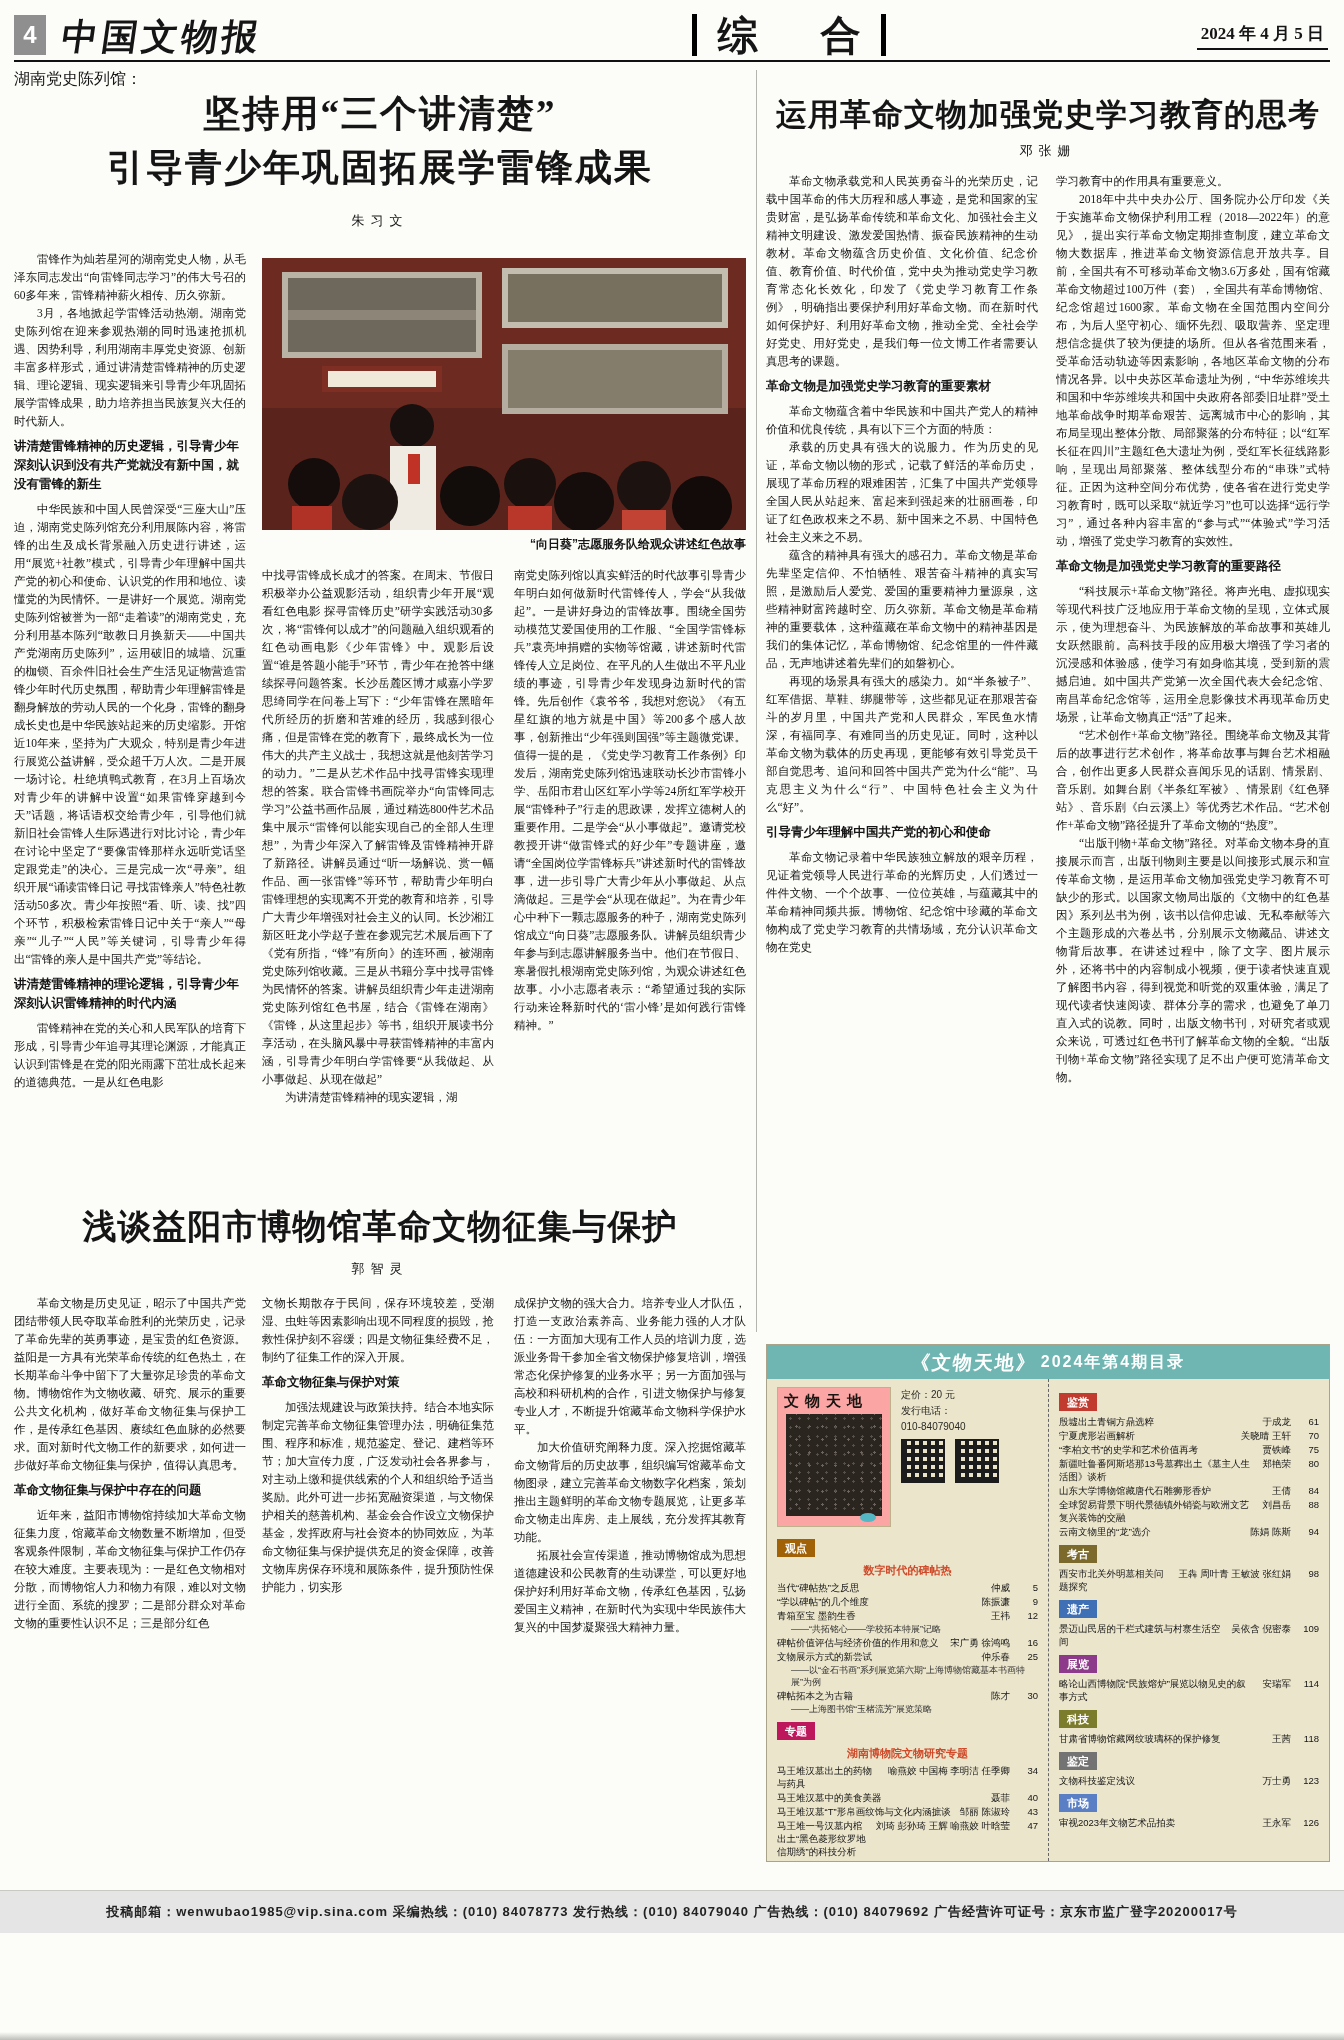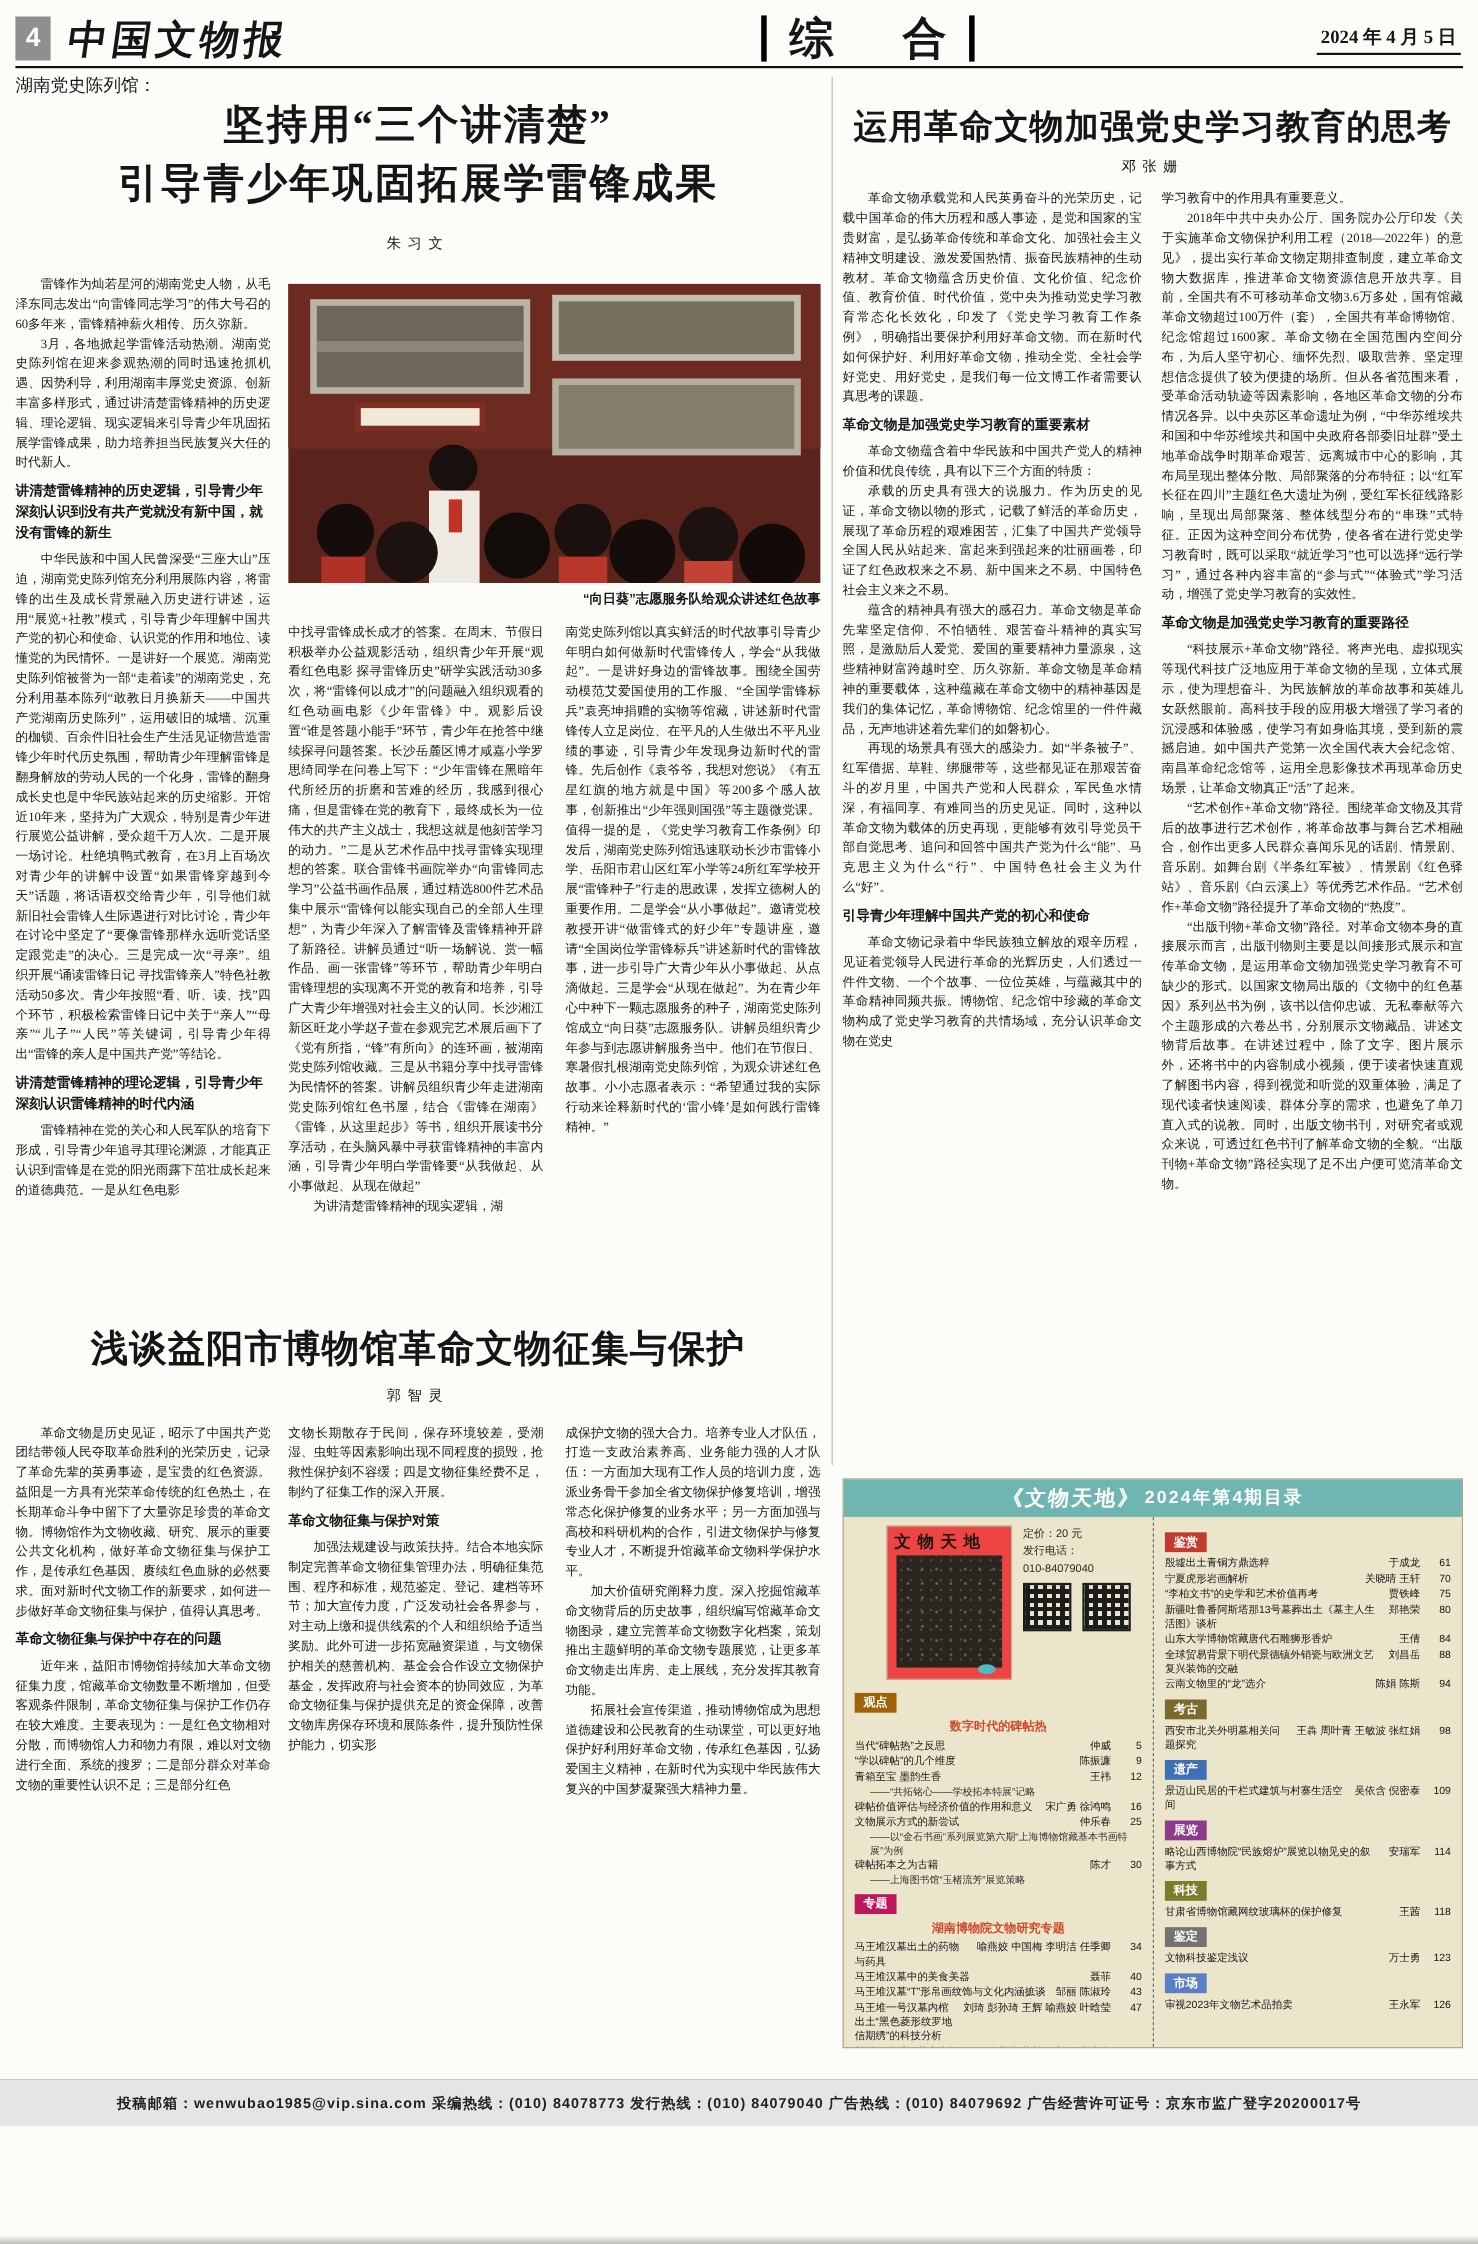--- a/index.html
+++ b/index.html
@@ -34,21 +34,21 @@
   
   .box{position:absolute;left:766px;top:1344px;width:564px;height:518px;background:#eae5cb;
        border:1px solid #a9a389;box-sizing:border-box;}
   .boxhdr{height:34px;background:#6fb5b1;color:#fff;display:flex;align-items:center;justify-content:center;
           font:bold 16px/34px "Liberation Sans",sans-serif;letter-spacing:2px;}
   .boxhdr .brand{font:bold 19px/34px "DejaVu Serif",serif;transform:skewX(-6deg);margin-right:4px;}
   .boxbody{position:absolute;left:0;top:34px;right:0;bottom:0;display:flex;}
   .bcol{width:50%;box-sizing:border-box;padding:8px 10px 6px;overflow:hidden;}
   .bcol.right{border-left:1px dashed #666;}
   .covrow{display:flex;gap:10px;margin-bottom:6px;}
-  .cover{width:112px;height:138px;background:#ef4444;border:1px solid #bdb28c;position:relative;flex:none;margin-left:29px;}
+  .cover{width:112px;height:138px;background:#fca5a5;border:1px solid #bdb28c;position:relative;flex:none;}
   .cover .mast{position:absolute;left:6px;top:4px;right:6px;font:bold 15px/18px "DejaVu Serif",serif;
                letter-spacing:6px;color:#191510;}
   .cover .rub{position:absolute;left:8px;top:26px;right:8px;bottom:10px;background:#2b2520;
               background-image:radial-gradient(#57504a 1px,transparent 1.4px),radial-gradient(#6b635c 1px,transparent 1.4px);
               background-size:9px 9px,13px 13px;background-position:0 0,4px 6px;}
   .cover .seal{position:absolute;right:14px;bottom:4px;width:16px;height:9px;background:#53b8c4;border-radius:50%;}
   .covinfo{font:10px/16px "Liberation Sans",sans-serif;color:#2a2a25;}
   .qr{width:40px;height:40px;margin-top:4px;background:
       repeating-linear-gradient(0deg,#1c1c1c 0 4px,transparent 4px 8px),
       repeating-linear-gradient(90deg,#1c1c1c 0 4px,#e8e3c9 4px 8px);border:2px solid #1c1c1c;}

